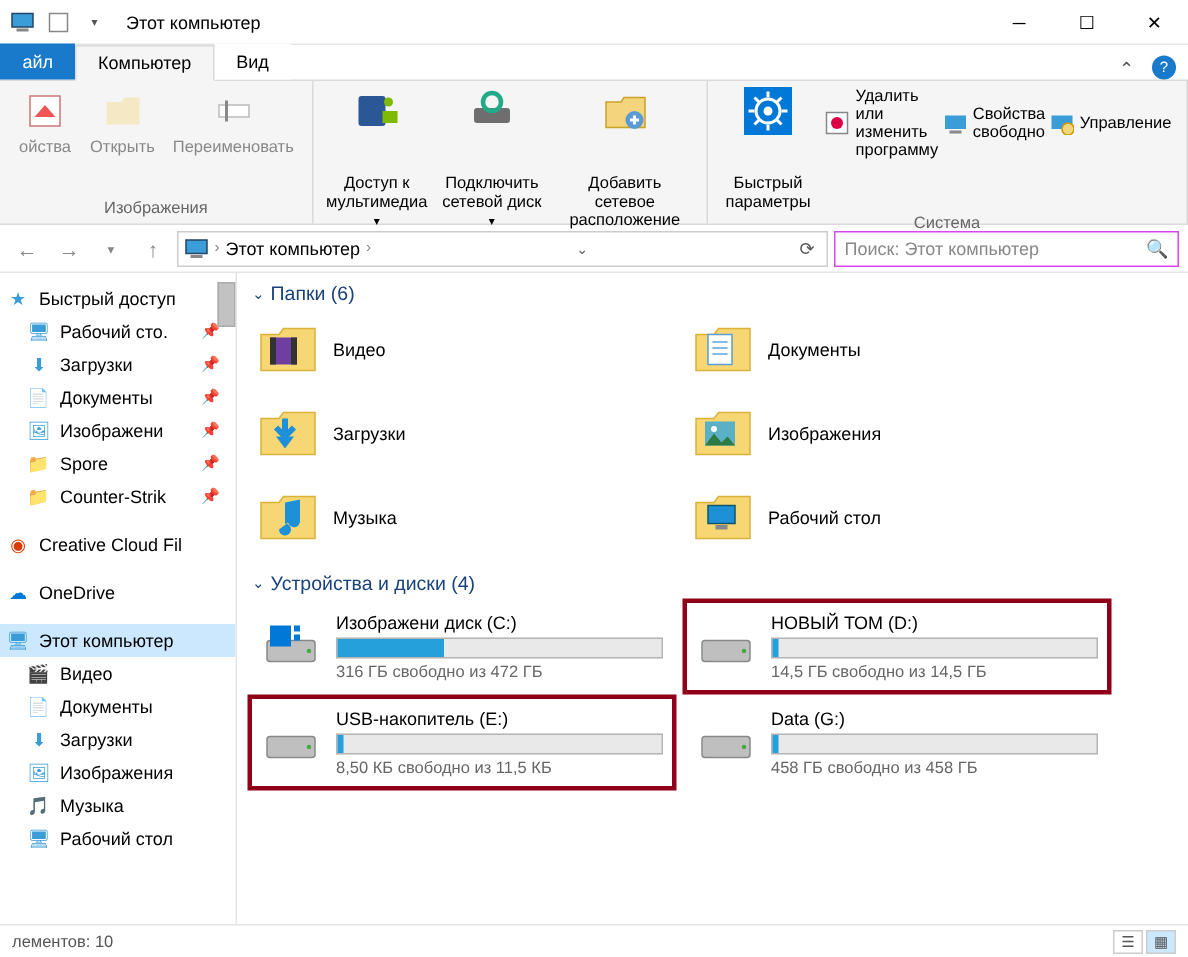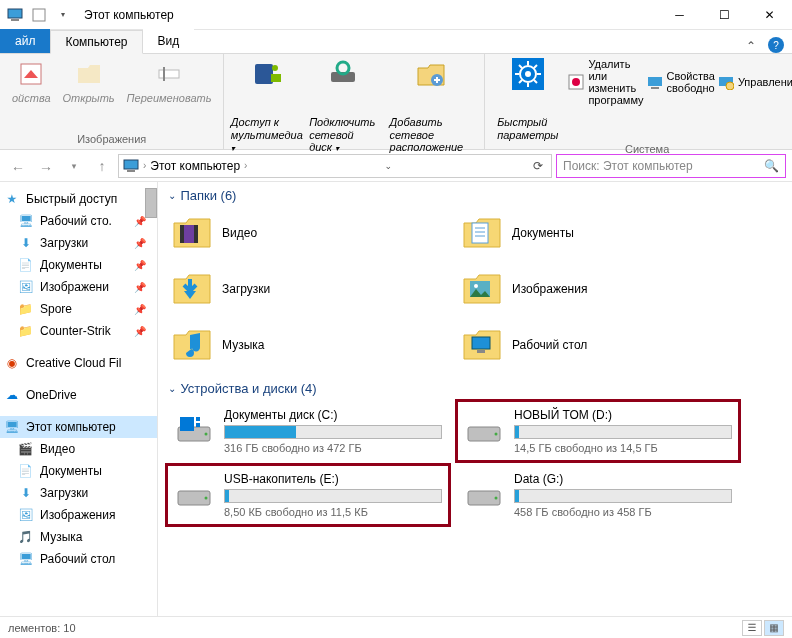--- a/index.html
+++ b/index.html
@@ -22,21 +22,21 @@
 .tabs .help { width: 16px; height: 16px; border-radius: 50%; background: #1979ca; color: #fff; display: flex; align-items: center; justify-content: center; margin: 0 8px 0 4px; font-size: 10px; }
 
 
 .ribbon { height: 96px; background: #f5f5f5; border-bottom: 1px solid #dadada; display: flex; }
 .rgroup { display: flex; flex-direction: column; border-right: 1px solid #dadada; padding: 2px 6px; }
 .rgroup .items { flex: 1; display: flex; align-items: flex-start; }
 .rgroup .glabel { text-align: center; font-size: 11px; color: #666; padding-bottom: 2px; }
 .rbtn { display: flex; flex-direction: column; align-items: center; padding: 2px 6px; min-width: 48px; color: #888; }
 .rbtn.enabled { color: #000; gap: 24px; }
 .rbtn .ricon { width: 32px; height: 32px; display: flex; align-items: center; justify-content: center; font-size: 24px; margin-bottom: 2px; }
-.rbtn .rlabel { font-size: 11px; text-align: left; line-height: 1.15; font-style: italic; }
+.rbtn .rlabel { font-size: 11px; text-align: center; line-height: 1.15; }
 .rcol { display: flex; justify-content: flex-start; padding: 2px 4px; gap: 3px; }
 .rrow { display: flex; align-items: center; gap: 4px; font-size: 11px; color: #000; }
 .rrow .small-icon { width: 16px; height: 16px; display: flex; align-items: center; justify-content: center; }
 
 
 .addrbar { height: 32px; display: flex; align-items: center; padding: 2px 6px; gap: 4px; border-bottom: 1px solid #e5e5e5; }
 .navbtn { width: 24px; height: 24px; display: flex; align-items: center; justify-content: center; color: #888; font-size: 14px; }
 .addrbox { flex: 1; height: 24px; border: 1px solid #ccc; display: flex; align-items: center; padding: 0 4px; gap: 4px; background: #fff; }
 .addrbox .crumb { font-size: 12px; color: #000; }
 .addrbox .sep { color: #888; font-size: 10px; }
@@ -426,21 +426,21 @@
           <div class="drive-icon">
               <svg width="40" height="40" viewBox="0 0 40 40">
                 <rect x="4" y="16" width="32" height="14" fill="#bfbfbf" stroke="#888" rx="2"></rect>
                 <rect x="6" y="6" width="14" height="14" fill="#0078d7"></rect>
                 <rect x="22" y="6" width="4" height="4" fill="#0078d7"></rect>
                 <rect x="22" y="12" width="4" height="4" fill="#0078d7"></rect>
                 <circle cx="32" cy="23" r="1.5" fill="#4a4"></circle>
               </svg>
             </div>
           <div class="drive-info">
-            <div class="drive-name">Документы диск (C:)</div>
+            <div class="drive-name">Изображени диск (C:)</div>
             <div class="drive-bar">
                 <div class="drive-bar-fill" style="width:33%"></div>
               </div>
             <div class="drive-free">316 ГБ свободно из 472 ГБ</div>
           </div>
         </div>
         <div class="drive-item highlight">
           <div class="drive-icon">
               <svg width="40" height="40" viewBox="0 0 40 40">
                 <rect x="4" y="16" width="32" height="14" fill="#bfbfbf" stroke="#888" rx="2"></rect>

